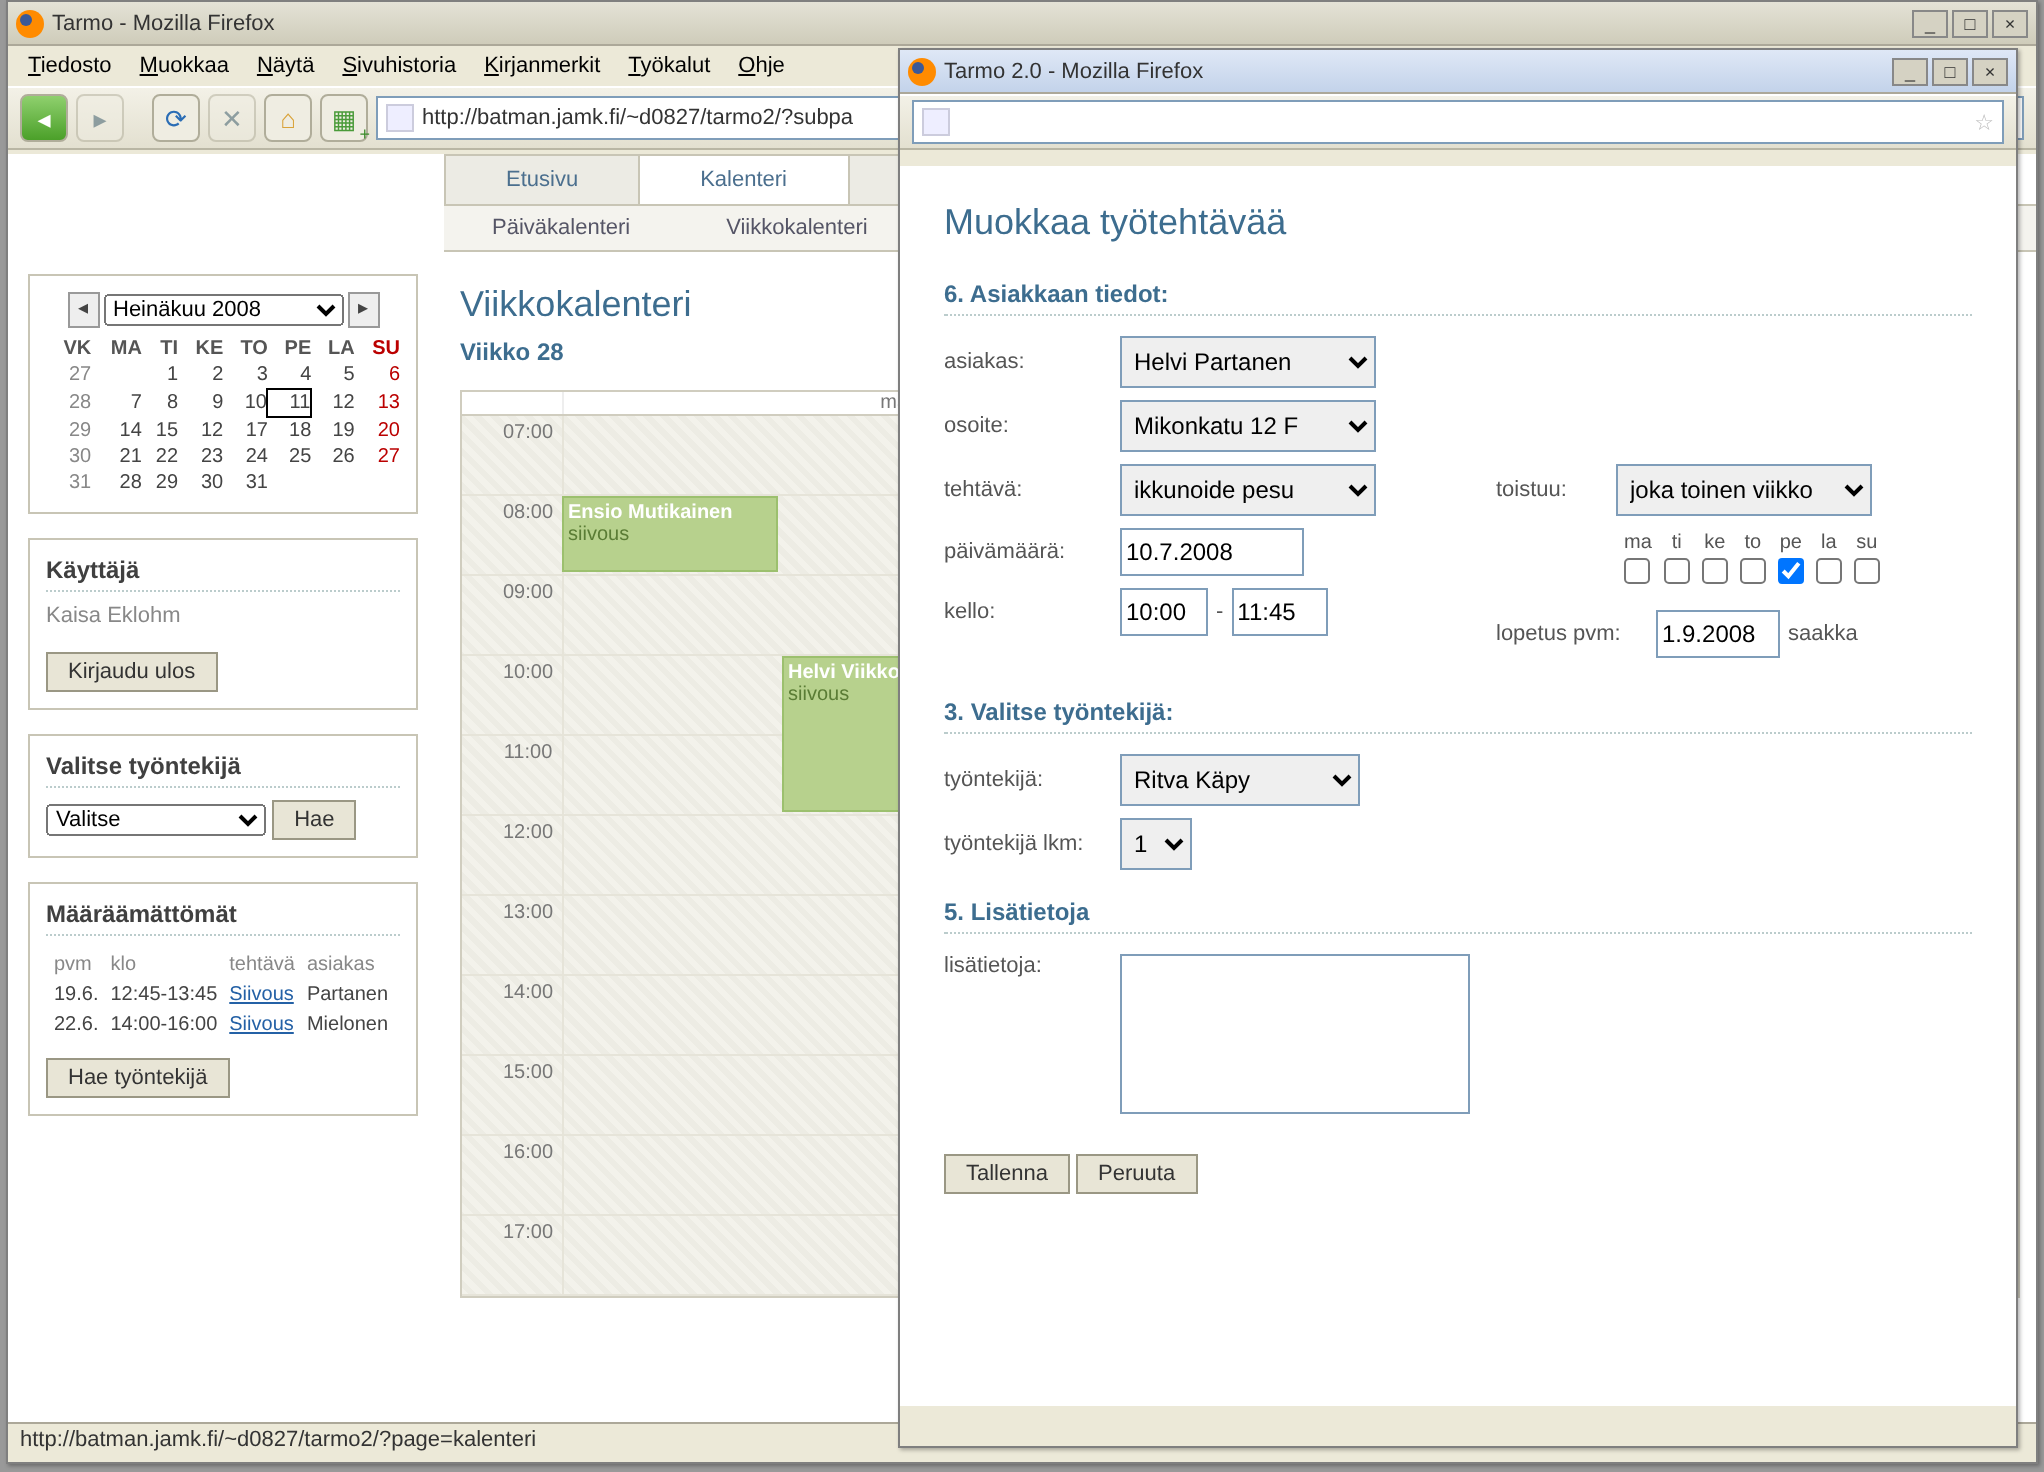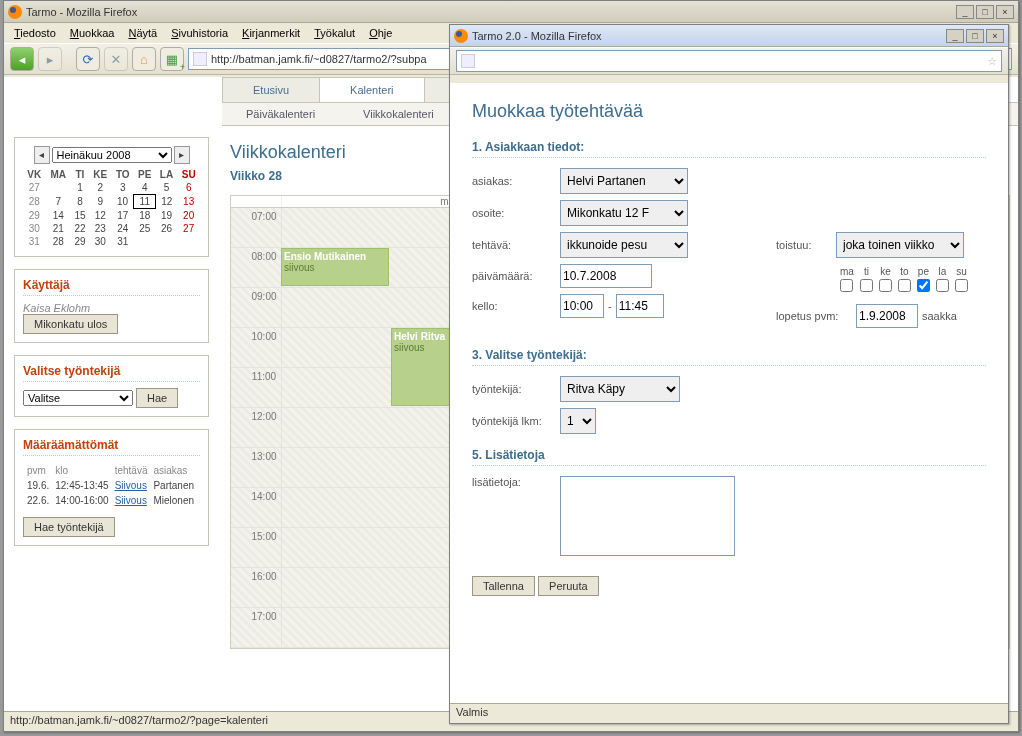--- a/index.html
+++ b/index.html
@@ -23,26 +23,26 @@
   .tbtn.disabled{opacity:.5;}
   .urlbox { flex:1; height:22px; border:1px solid #7f9db9; background:#fff; display:flex; align-items:center; padding:0 4px; font-size:11px; color:#333; }
   .urlbox .pg{width:14px;height:14px;margin-right:4px;background:#eef;border:1px solid #ccd;}
 
   .content { position:absolute; top:76px; left:0; right:0; bottom:20px; background:#fff; overflow:hidden; }
   .statusbar { position:absolute; bottom:0; left:0; right:0; height:20px; background:#ece9d8; border-top:1px solid #aca899; font-size:11px; padding:2px 6px; color:#333; }
 
   
   .leftcol { position:absolute; left:10px; top:60px; width:195px; }
   .panel { border:1px solid #c8c5b5; background:#fff; padding:8px; margin-bottom:12px; font-size:11px; color:#444; }
-  .panel h4 { font-size:12px; font-weight:bold; color:#c2410c; margin-bottom:6px; border-bottom:1px dotted #bcc; padding-bottom:3px;}
+  .panel h4 { font-size:12px; font-weight:bold; color:#404040; margin-bottom:6px; border-bottom:1px dotted #bcc; padding-bottom:3px;}
   .cal { width:100%; font-size:10px; border-collapse:collapse; }
   .cal-nav{display:flex;align-items:center;gap:2px;margin-bottom:4px;justify-content:center;}
   .cal-nav select{font-size:11px;width:120px;}
   .cal-nav .navbtn{width:16px;height:18px;border:1px solid #999;background:#eee;text-align:center;line-height:16px;font-size:10px;}
-  .cal th, .cal td { text-align:center; padding:1px 0; }
+  .cal th, .cal td { text-align:right; padding:1px 0; }
   .cal th { color:#555; font-weight:bold; }
   .cal .sun{color:#b00;}
   .cal .today{border:1px solid #000;}
   .cal .wk{color:#888;}
   .btn { display:inline-block; padding:3px 10px; background:#e8e5d6; border:1px solid #9a9784; font-size:11px; color:#333; }
   select.small{font-size:11px;}
   .undetermined td{font-size:10px;padding:1px 2px;}
   .undetermined a{color:#2461a6;text-decoration:underline;}
 
   
@@ -202,22 +202,22 @@
                 <td class=""></td>
                 <td class=""></td>
                 <td class="sun"></td>
               </tr>
             </tbody>
           </table>
       </div>
 
       <div class="panel">
         <h4>Käyttäjä</h4>
-        <div style="color:#888;margin-bottom:0;font-style:italic;">Kaisa Eklohm</div>
-        <span class="btn">Mikonkatu ulos</span>
+        <div style="color:#888;margin-bottom:12px;">Kaisa Eklohm</div>
+        <span class="btn">Kirjaudu ulos</span>
       </div>
 
       <div class="panel">
         <h4>Valitse työntekijä</h4>
         <select style="width:110px" class="small">
           <option>Valitse</option>
         </select>
         <span class="btn">Hae</span>
       </div>
 
@@ -324,21 +324,21 @@
               <div class="timecol">16:00</div>
               <div class="daycol"></div>
               <div class="daycol"></div>
             </div>
             <div class="gridrow">
               <div class="timecol">17:00</div>
               <div class="daycol"></div>
               <div class="daycol"></div>
             </div>
             <div class="appt" style="left: 50px; width: 108px; top: 40px; height: 38px;"><b>Ensio Mutikainen</b><br><span class="task">siivous</span></div>
-            <div class="appt" style="left: 160px; width: 108px; top: 120px; height: 78px;"><b>Helvi Ritva</b><br><span class="task">siivous</span></div>
+            <div class="appt" style="left: 160px; width: 108px; top: 120px; height: 78px;"><b>Helvi Viikko</b><br><span class="task">siivous</span></div>
           </div>
       </div>
     </div>
   </div>
   <div class="statusbar">
     <span>http://batman.jamk.fi/~d0827/tarmo2/?page=kalenteri</span>
   </div>
 </div>
 
 <div class="win win-popup">
@@ -356,31 +356,31 @@
     <div class="urlbox">
       <span class="pg"></span>
       <span class="spacer" style="flex:1"></span>
       <span style="color:#bbb;">☆</span>
     </div>
   </div>
 
   <div class="popcontent">
     <h2>Muokkaa työtehtävää</h2>
 
-    <h5>1. Asiakkaan tiedot:</h5>
+    <h5>6. Asiakkaan tiedot:</h5>
     <div class="frow">
       <label>asiakas:</label>
       <select><option>Helvi Partanen</option></select>
     </div>
     <div class="frow">
       <label>osoite:</label>
       <select><option>Mikonkatu 12 F</option></select>
     </div>
 
-    <div style="display:flex;gap:88px;">
+    <div style="display:flex;gap:60px;">
       <div>
         <div class="frow">
           <label>tehtävä:</label>
           <select><option>ikkunoide pesu</option></select>
         </div>
         <div class="frow">
           <label>päivämäärä:</label>
           <input type="text" style="width: 92px;" value="10.7.2008">
         </div>
         <div class="frow">
@@ -439,16 +439,13 @@
     <div class="frow" style="align-items:flex-start;">
       <label>lisätietoja:</label>
       <textarea style=""></textarea>
     </div>
 
     <div class="popbtns">
       <span class="btn">Tallenna</span>
       <span class="btn">Peruuta</span>
     </div>
   </div>
-  <div class="pop-status">
-    <span>Valmis</span>
-  </div>
 </div>
 
 </body></html>

